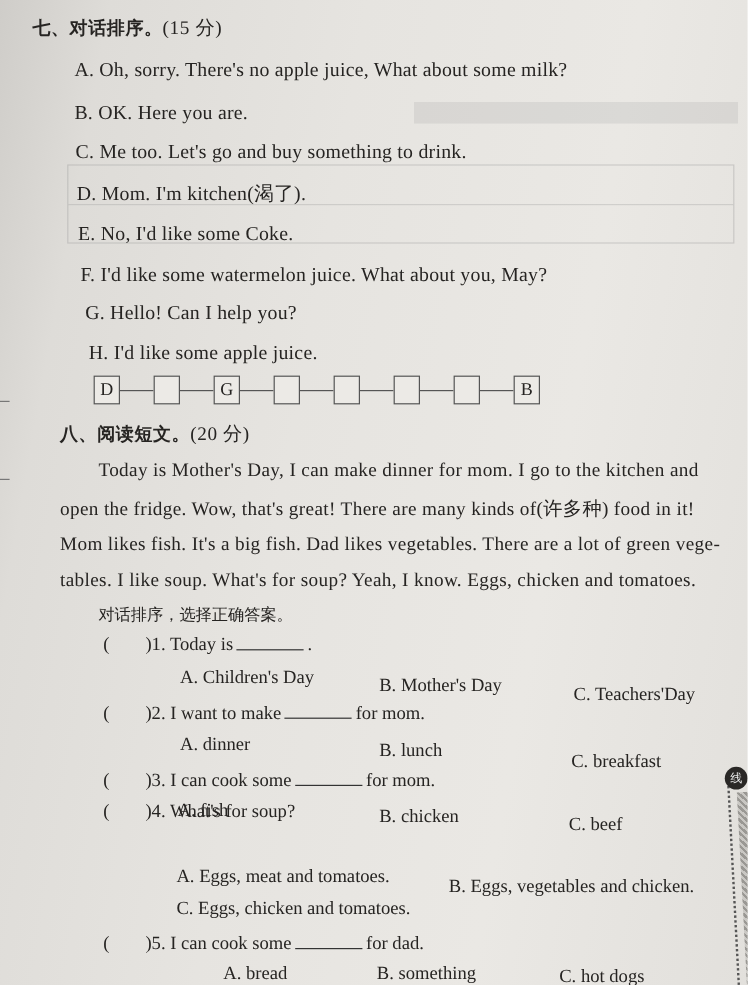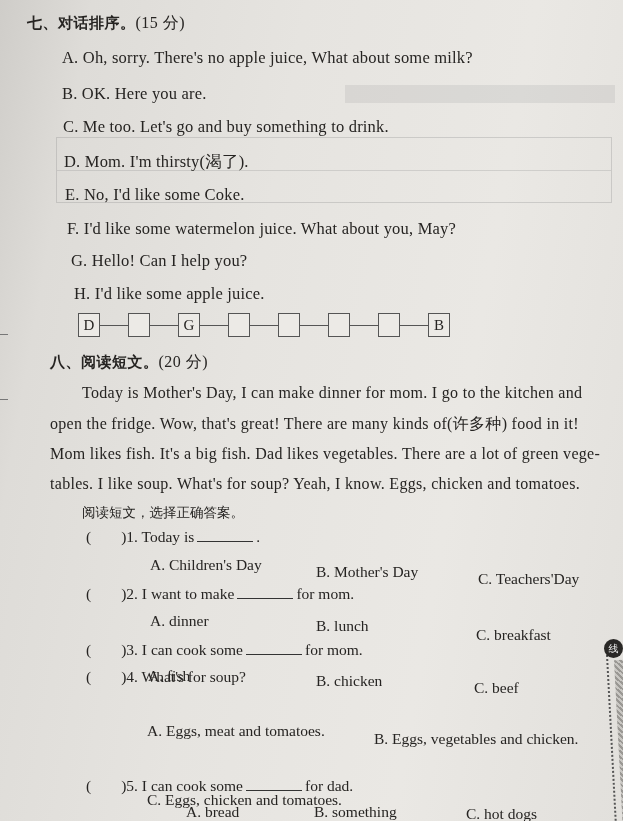--- a/index.html
+++ b/index.html
@@ -61,21 +61,21 @@
 <div class="left-mark" style="top:334px"></div>
 <div class="left-mark" style="top:399px"></div>
 
 <div class="abs heading" style="left:27px; top:13px;">
   <span>七、对话排序。</span><span class="pts">(15 分)</span>
 </div>
 
 <div class="abs line" style="left:62px; top:48px;">A. Oh, sorry.  There's no apple juice, What about some milk?</div>
 <div class="abs line" style="left:62px; top:84px;">B. OK.  Here you are.</div>
 <div class="abs line" style="left:63px; top:117px;">C. Me too. Let's go and buy something to drink.</div>
-<div class="abs line" style="left:64px; top:151px;">D. Mom.  I'm thirsty(渴了).</div>
+<div class="abs line" style="left:64px; top:151px;">D. Mom.  I'm kitchen(渴了).</div>
 <div class="abs line" style="left:65px; top:185px;">E. No, I'd like some Coke.</div>
 <div class="abs line" style="left:67px; top:219px;">F. I'd like some watermelon juice.  What about you, May?</div>
 <div class="abs line" style="left:71px; top:251px;">G. Hello! Can I help you?</div>
 <div class="abs line" style="left:74px; top:284px;">H. I'd like some apple juice.</div>
 
 <div class="seq">
   <div class="box">D</div>
   <div class="conn"></div>
   <div class="box"></div>
   <div class="conn"></div>
@@ -93,21 +93,21 @@
 </div>
 
 <div class="abs heading" style="left:50px; top:352px;">
   <span>八、阅读短文。</span><span class="pts">(20 分)</span>
 </div>
 
 <div class="abs passage" style="left:82px; top:384px;">Today is Mother's Day, I can make dinner for mom.  I go to the kitchen and</div>
 <div class="abs passage" style="left:50px; top:414px;">open the fridge.  Wow, that's great! There are many kinds of(许多种) food in it!</div>
 <div class="abs passage" style="left:50px; top:445px;">Mom likes fish.  It's a big fish.  Dad likes vegetables.  There are a lot of green vege-</div>
 <div class="abs passage" style="left:50px; top:475px;">tables.  I like soup.  What's for soup? Yeah, I know.  Eggs, chicken and tomatoes.</div>
-<div class="abs cjk" style="left:82px; top:504px;">阅读短文，选择正确答案。</div>
+<div class="abs cjk" style="left:82px; top:504px;">对话排序，选择正确答案。</div>
 
 <div class="abs q" style="left:86px; top:527px;">
   <span>(</span><span style="display:inline-block;width:30px"></span><span>)1.</span>
   <span>Today is</span><span class="blank"></span><span>.</span>
 </div>
 <div class="abs opt" style="left:150px; top:556px;">A. Children's Day</div>
 <div class="abs opt" style="left:316px; top:563px;text-align:center;">B. Mother's Day</div>
 <div class="abs opt" style="left:478px; top:570px;">C. Teachers'Day</div>
 
 <div class="abs q" style="left:86px; top:584px;">
@@ -125,21 +125,21 @@
 <div class="abs opt" style="left:148px; top:667px;">A. fish</div>
 <div class="abs opt" style="left:316px; top:672px;">B. chicken</div>
 <div class="abs opt" style="left:474px; top:679px;">C. beef</div>
 
 <div class="abs q" style="left:86px; top:668px;">
   <span>(</span><span style="display:inline-block;width:30px"></span><span>)4.</span>
   <span>What's for soup?</span>
 </div>
 <div class="abs opt" style="left:147px; top:722px;">A. Eggs, meat and tomatoes.</div>
 <div class="abs opt" style="left:374px; top:730px;">B. Eggs, vegetables and chicken.</div>
-<div class="abs opt" style="left:147px; top:791px;">C. Eggs, chicken and tomatoes.</div>
+<div class="abs opt" style="left:147px; top:749px;">C. Eggs, chicken and tomatoes.</div>
 
 <div class="abs q" style="left:86px; top:776px;">
   <span>(</span><span style="display:inline-block;width:30px"></span><span>)5.</span>
   <span>I can cook some</span><span class="blank"></span><span>for dad.</span>
 </div>
 <div class="abs opt" style="left:153px; top:803px;margin-left:33px;">A. bread</div>
 <div class="abs opt" style="left:314px; top:803px;">B. something</div>
 <div class="abs opt" style="left:466px; top:805px;">C. hot dogs</div>
 
 <div class="edge-dark"></div>

